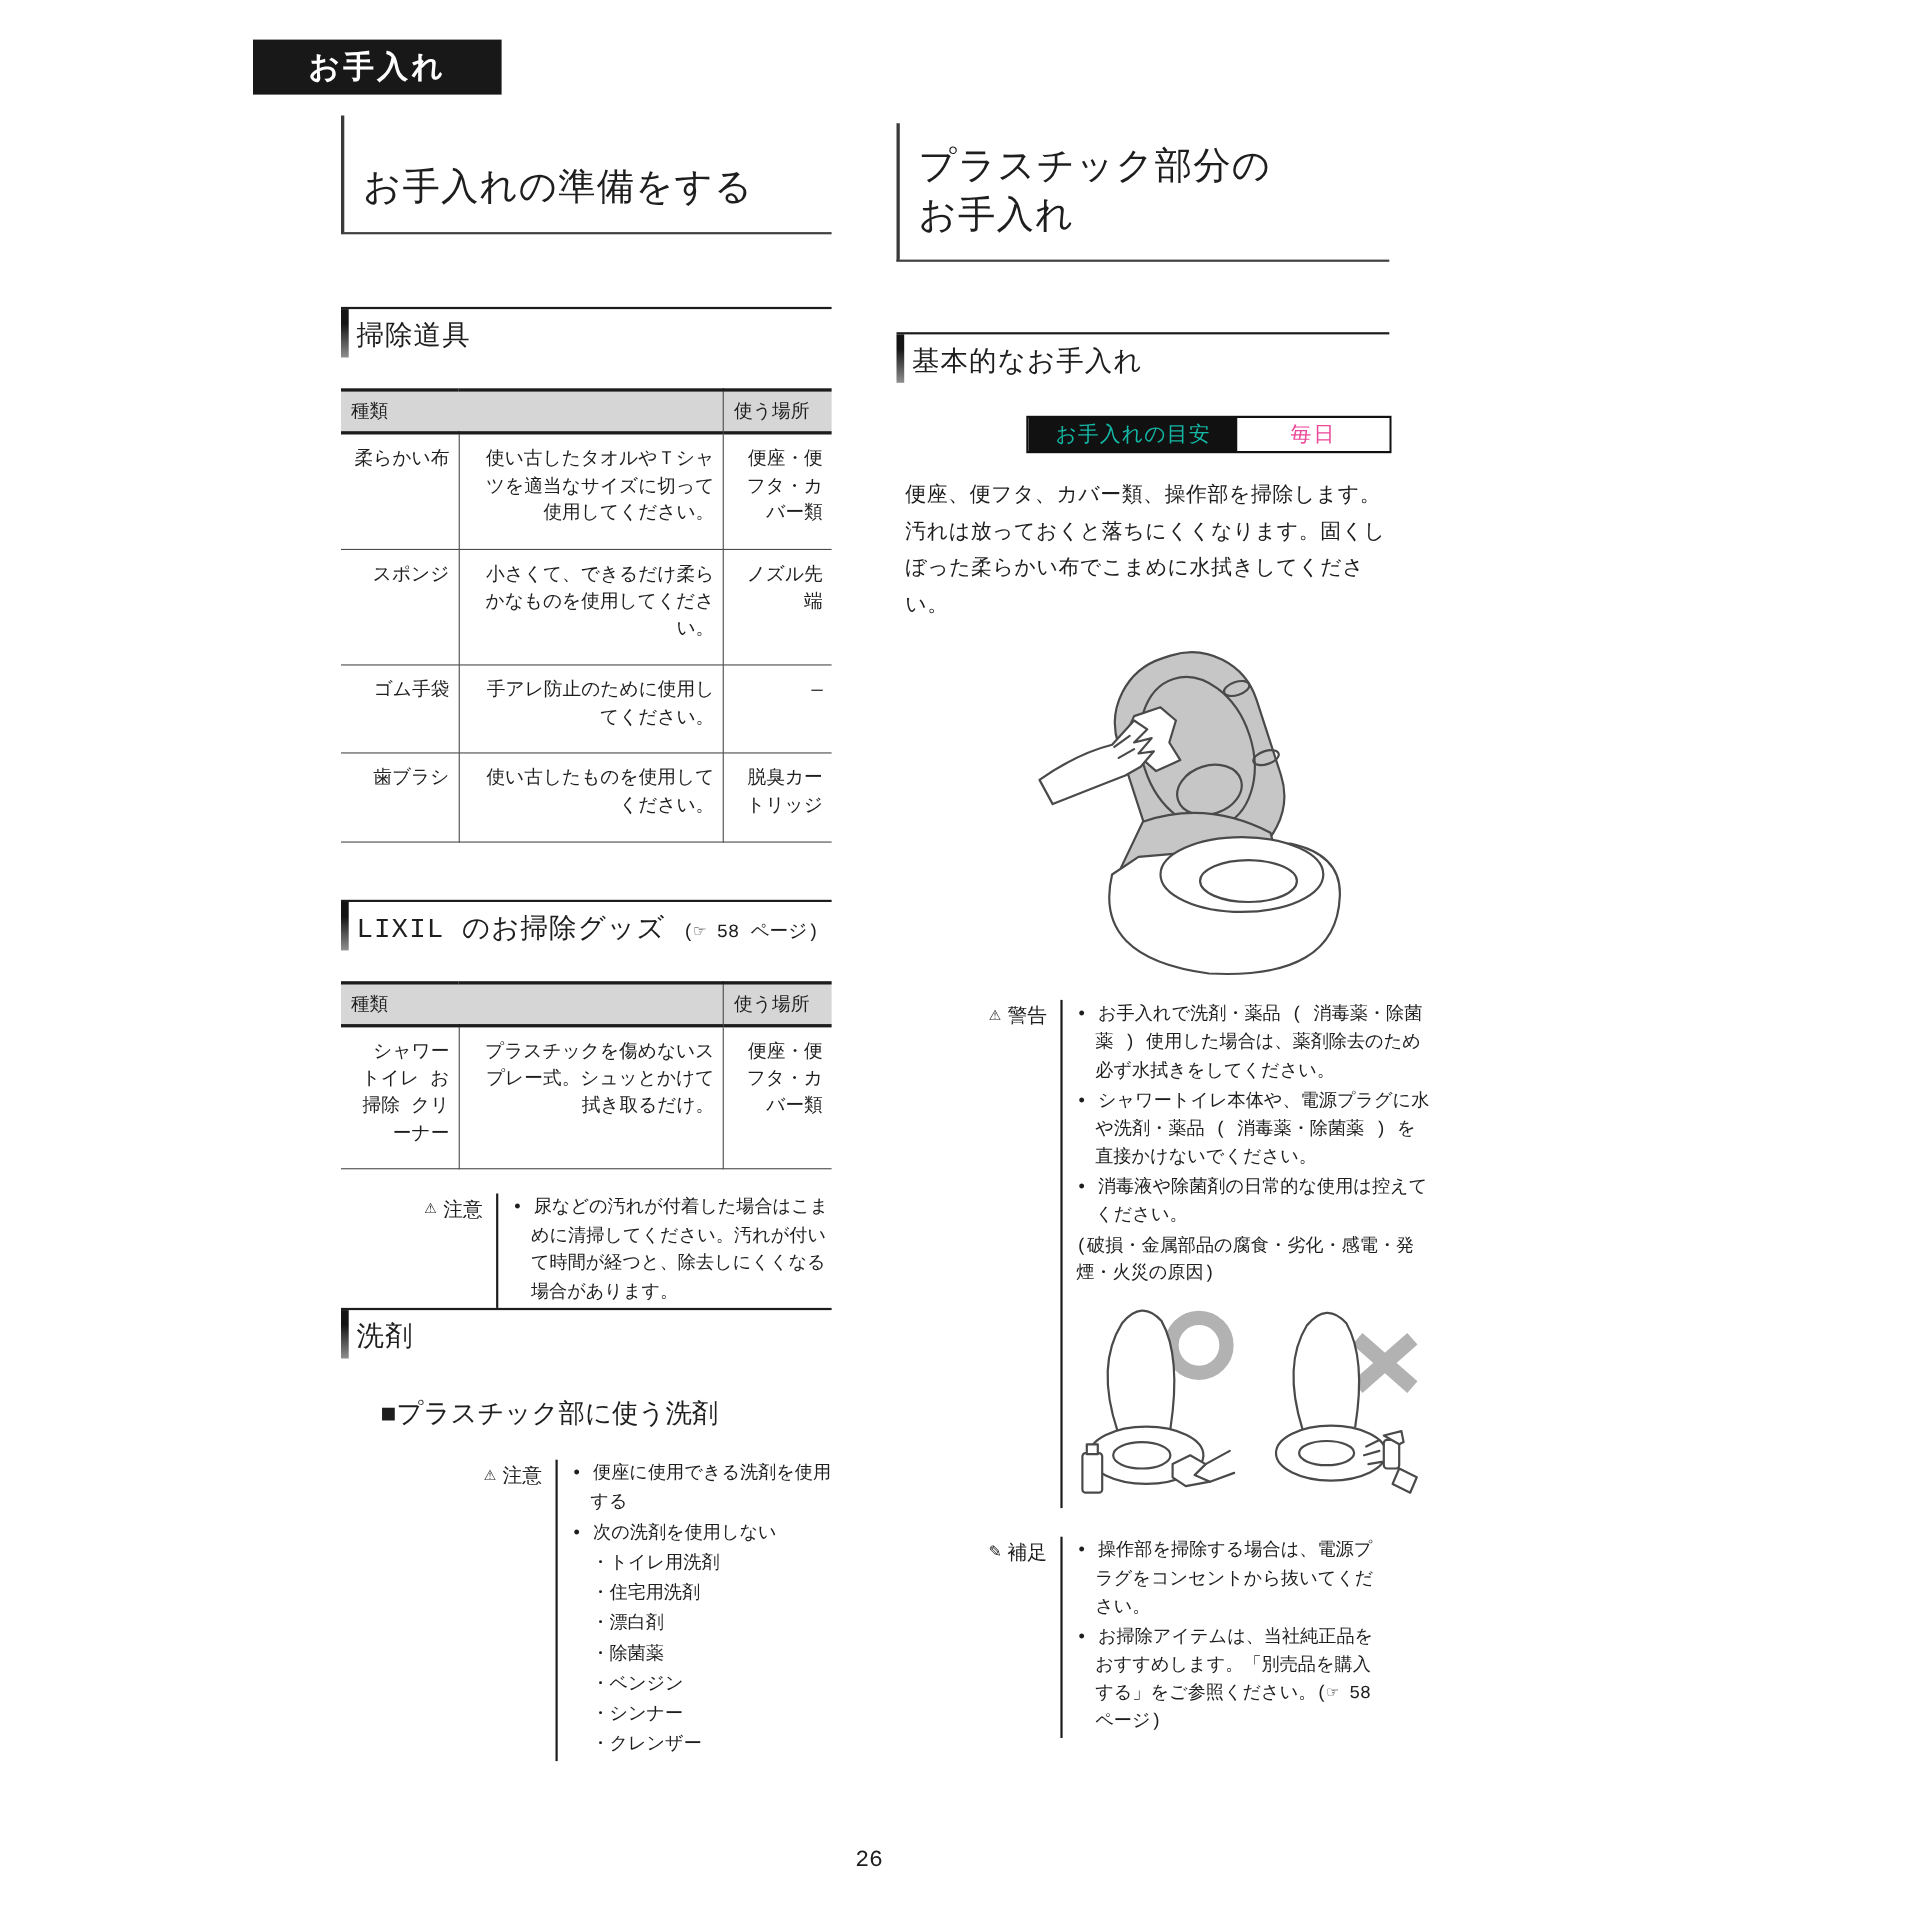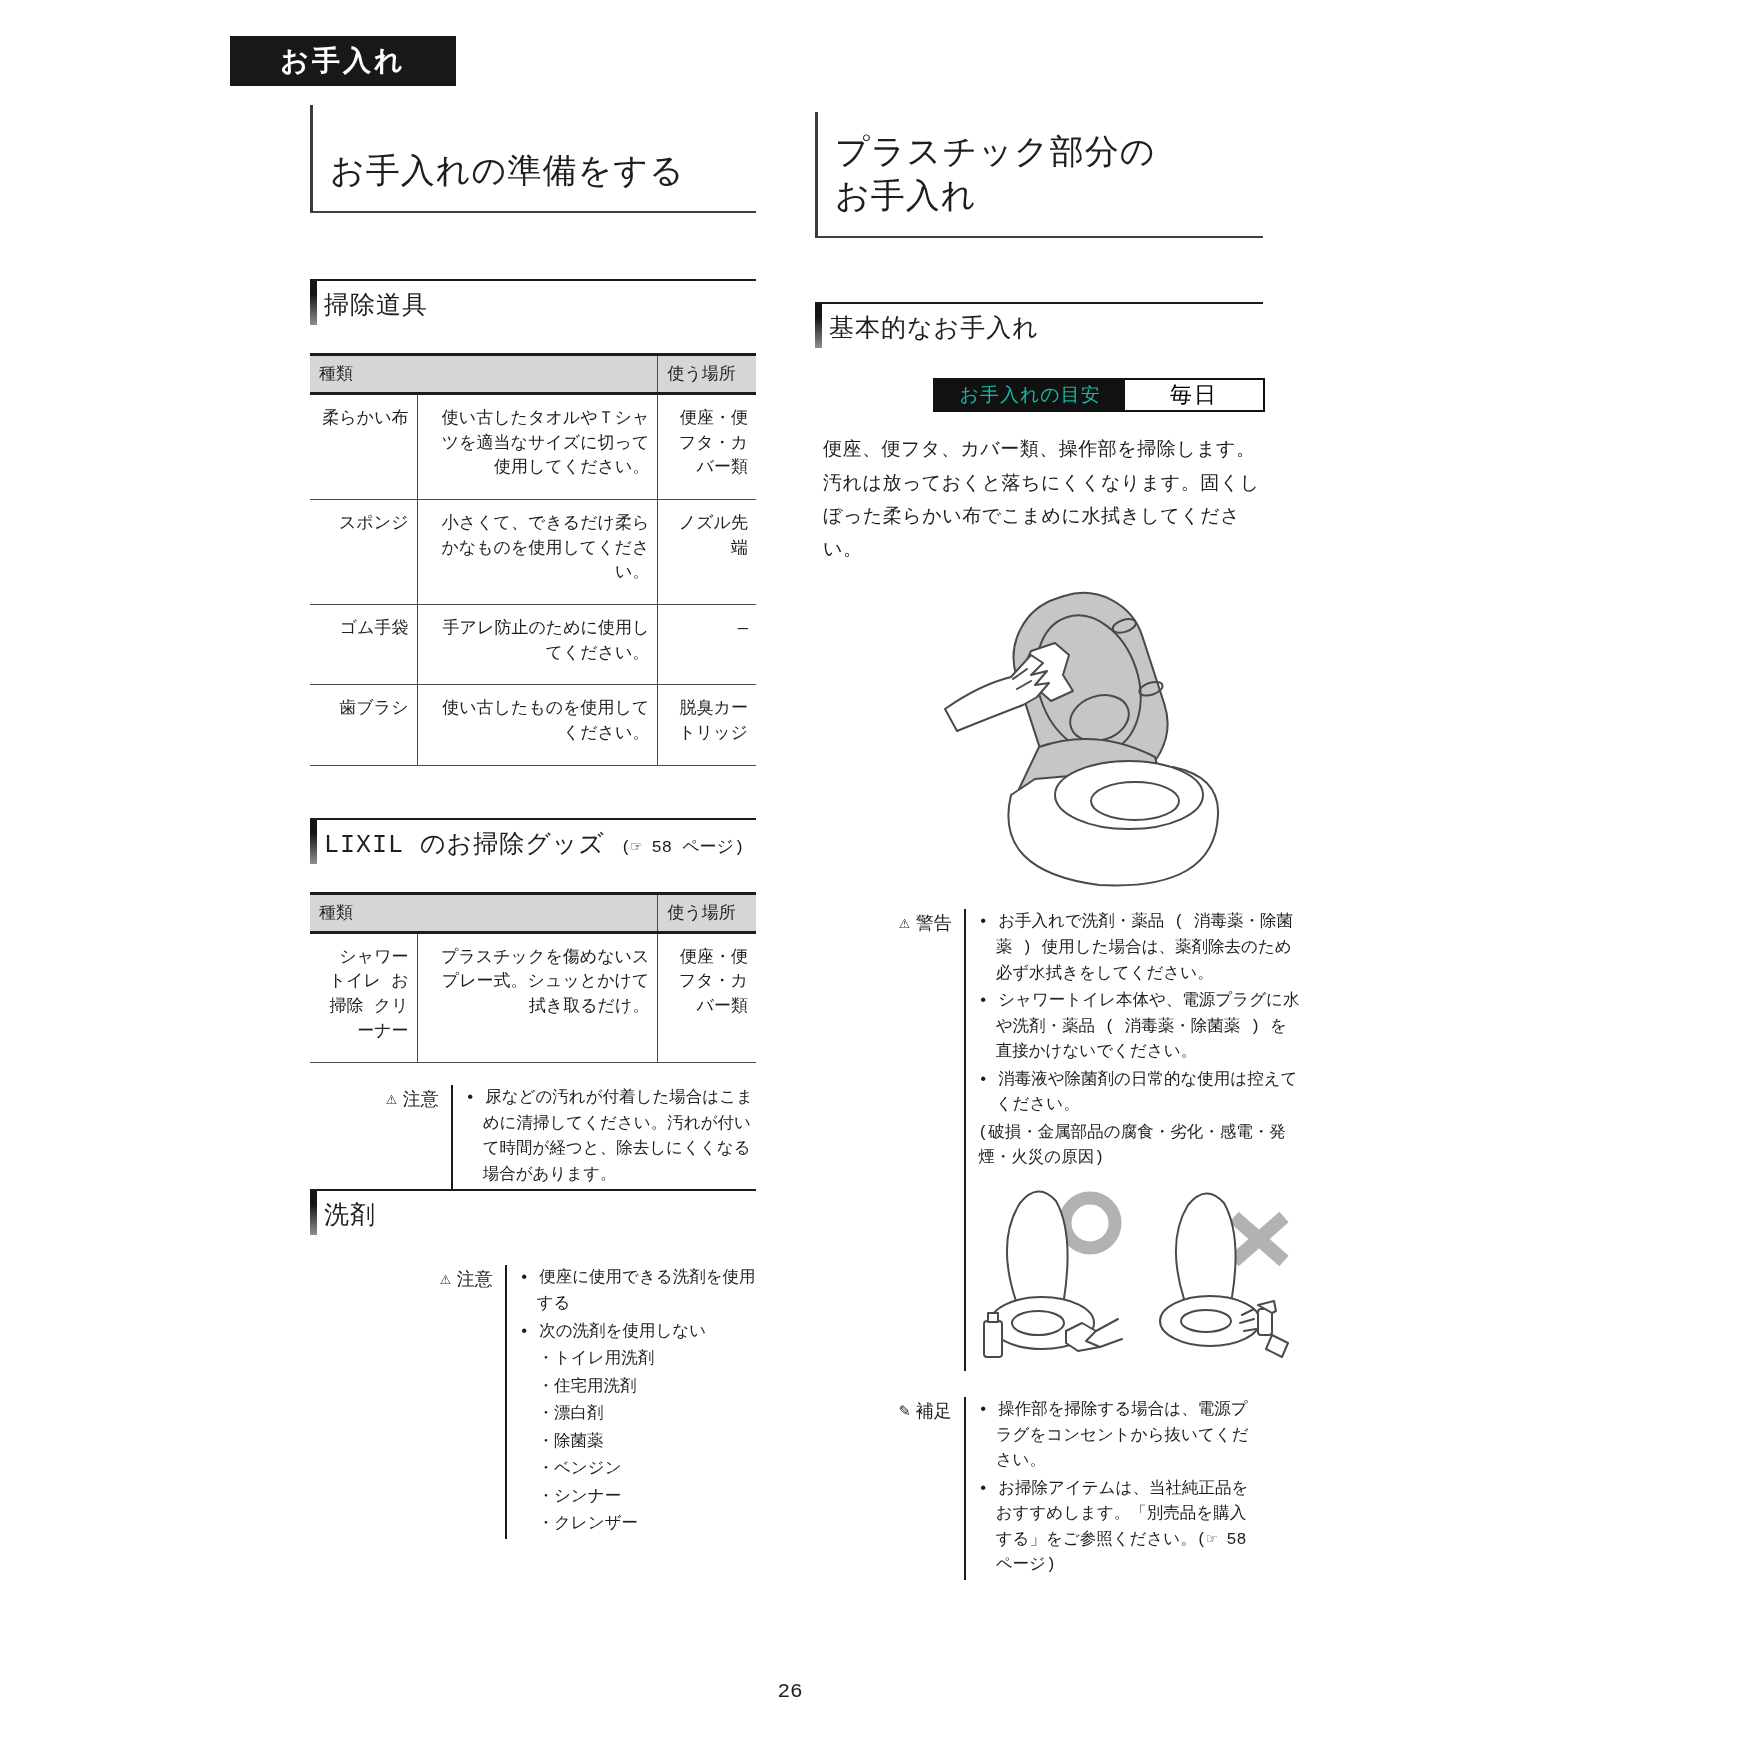--- a/index.html
+++ b/index.html
@@ -84,21 +84,21 @@
   
   .badge {
     margin:26px 0 0 118px; width:332px; height:34px; display:flex;
     border:2px solid #111; box-sizing:border-box;
   }
   .badge-label {
     flex:0 0 58%; background:#111; color:#14b8a6; font-size:19px; font-weight:500;
     display:flex; align-items:center; justify-content:center; letter-spacing:1px;
   }
   .badge-value {
-    flex:1; background:#fff; color:#000000; font-size:22px; font-weight:500;
+    flex:1; background:#fff; color:#ec4899; font-size:19px; font-weight:500;
     display:flex; align-items:center; justify-content:center; letter-spacing:2px;
   }
 
   .body-text { margin:22px 0 0 8px; font-size:19px; line-height:1.75; letter-spacing:0.5px; }
 
   .main-illust { display:block; margin:22px 0 0 112px; }
 
   .ok-ng-row { display:flex; gap:28px; margin-top:10px; }
 
   .warn-note-line { margin-top:2px; }
@@ -187,20 +187,21 @@
       <div class="note-divider"></div>
       <div class="note-body">
         <p class="bullet">• 尿などの汚れが付着した場合はこまめに清掃してください。汚れが付いて時間が経つと、除去しにくくなる場合があります。</p>
       </div>
     </div>
 
     <h2 class="sec-head mt-sec3">
       <span>洗剤</span>
     </h2>
 
+    <h3 class="sub-head">■プラスチック部に使う洗剤</h3>
 
     <div class="note-block indent2" style="margin-top:26px;">
       <div class="note-label">
         <span class="n-icon">⚠</span>
         <span>注意</span>
       </div>
       <div class="note-divider"></div>
       <div class="note-body">
         <p class="bullet">• 便座に使用できる洗剤を使用する</p>
         <p class="bullet">• 次の洗剤を使用しない</p>

